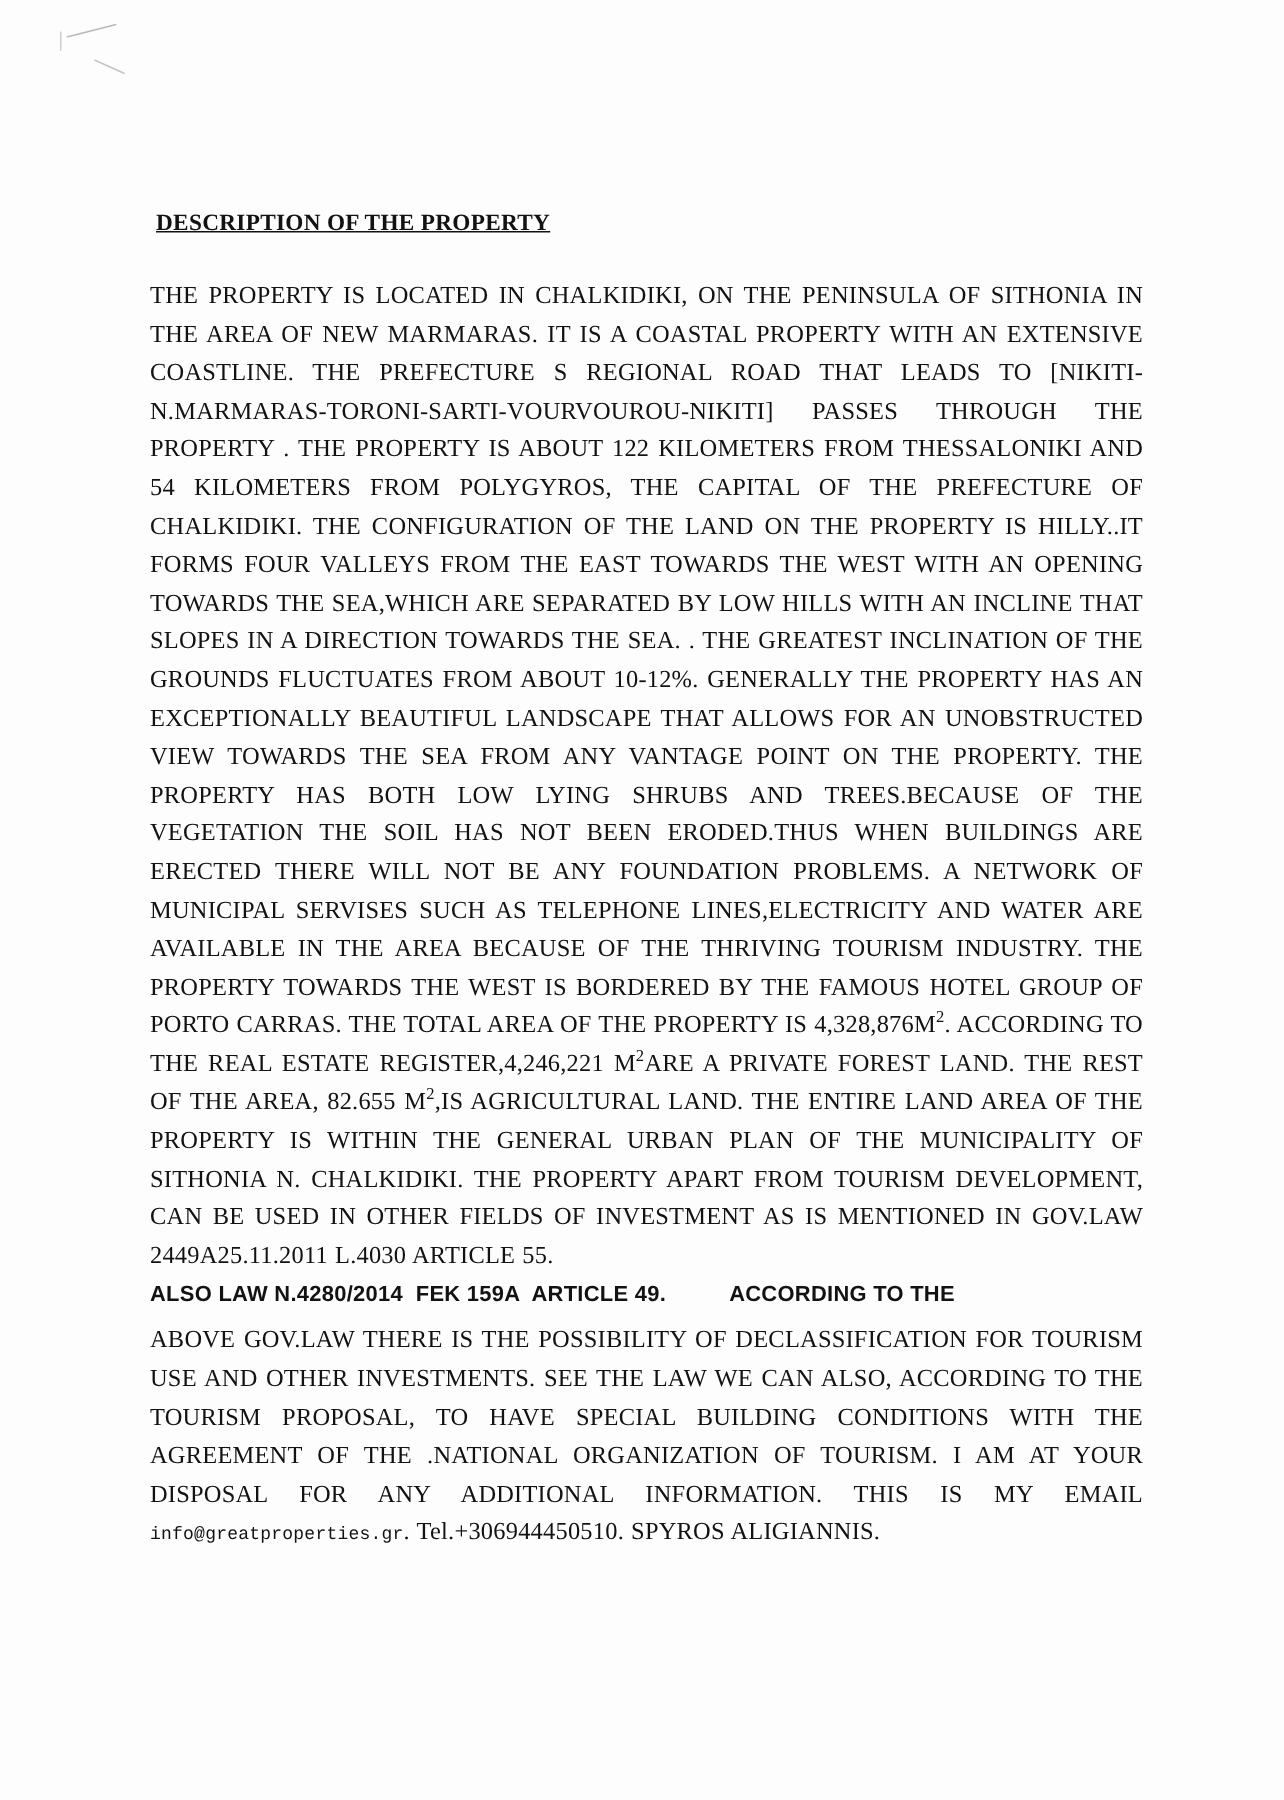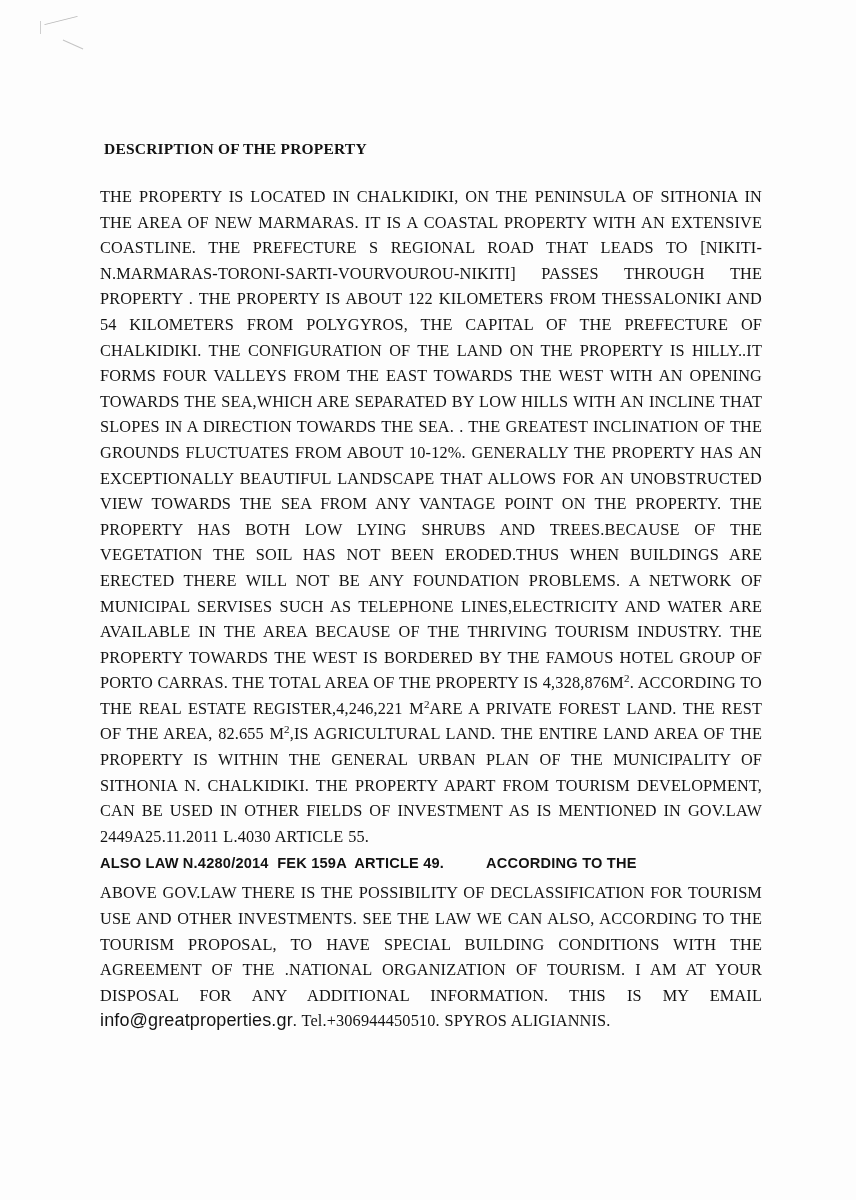--- a/index.html
+++ b/index.html
@@ -56,20 +56,21 @@
     top: 140px;
     width: 662px;
   }
 
   .doc-title {
     font-family: "Liberation Serif", serif;
     font-weight: bold;
     font-size: 15.5px;
     letter-spacing: 0.2px;
     margin: 0 0 26px 4px;
+    text-decoration: underline;
   }
 
   .para {
     margin: 0;
     font-size: 16.3px;
     line-height: 25.6px;
     text-align: justify;
     text-justify: inter-word;
     letter-spacing: 0.15px;
     word-spacing: 0.5px;
@@ -83,22 +84,22 @@
     margin: 2px 0 4px 0;
     white-space: pre;
     font-weight: bold;
   }
 
   .para-tail {
     margin-top: 2px;
   }
 
   .email {
-    font-family: Liberation Sans, sans-serif;
-    font-size: 18px;
+    font-family: Liberation Mono, monospace;
+    font-size: 12px;
   }
 
   sup {
     font-size: 0.68em;
     vertical-align: super;
     line-height: 0;
   }
 </style>
 </head>
 <body>

